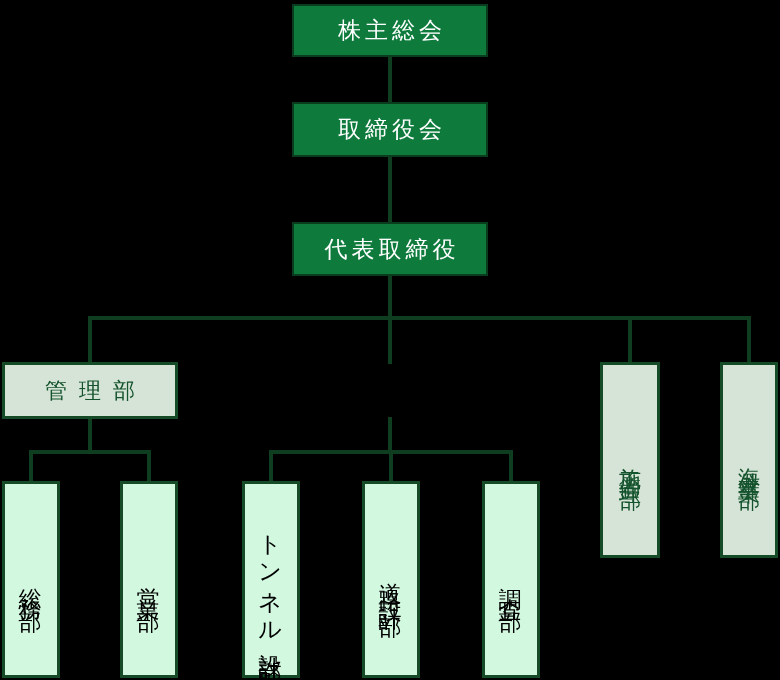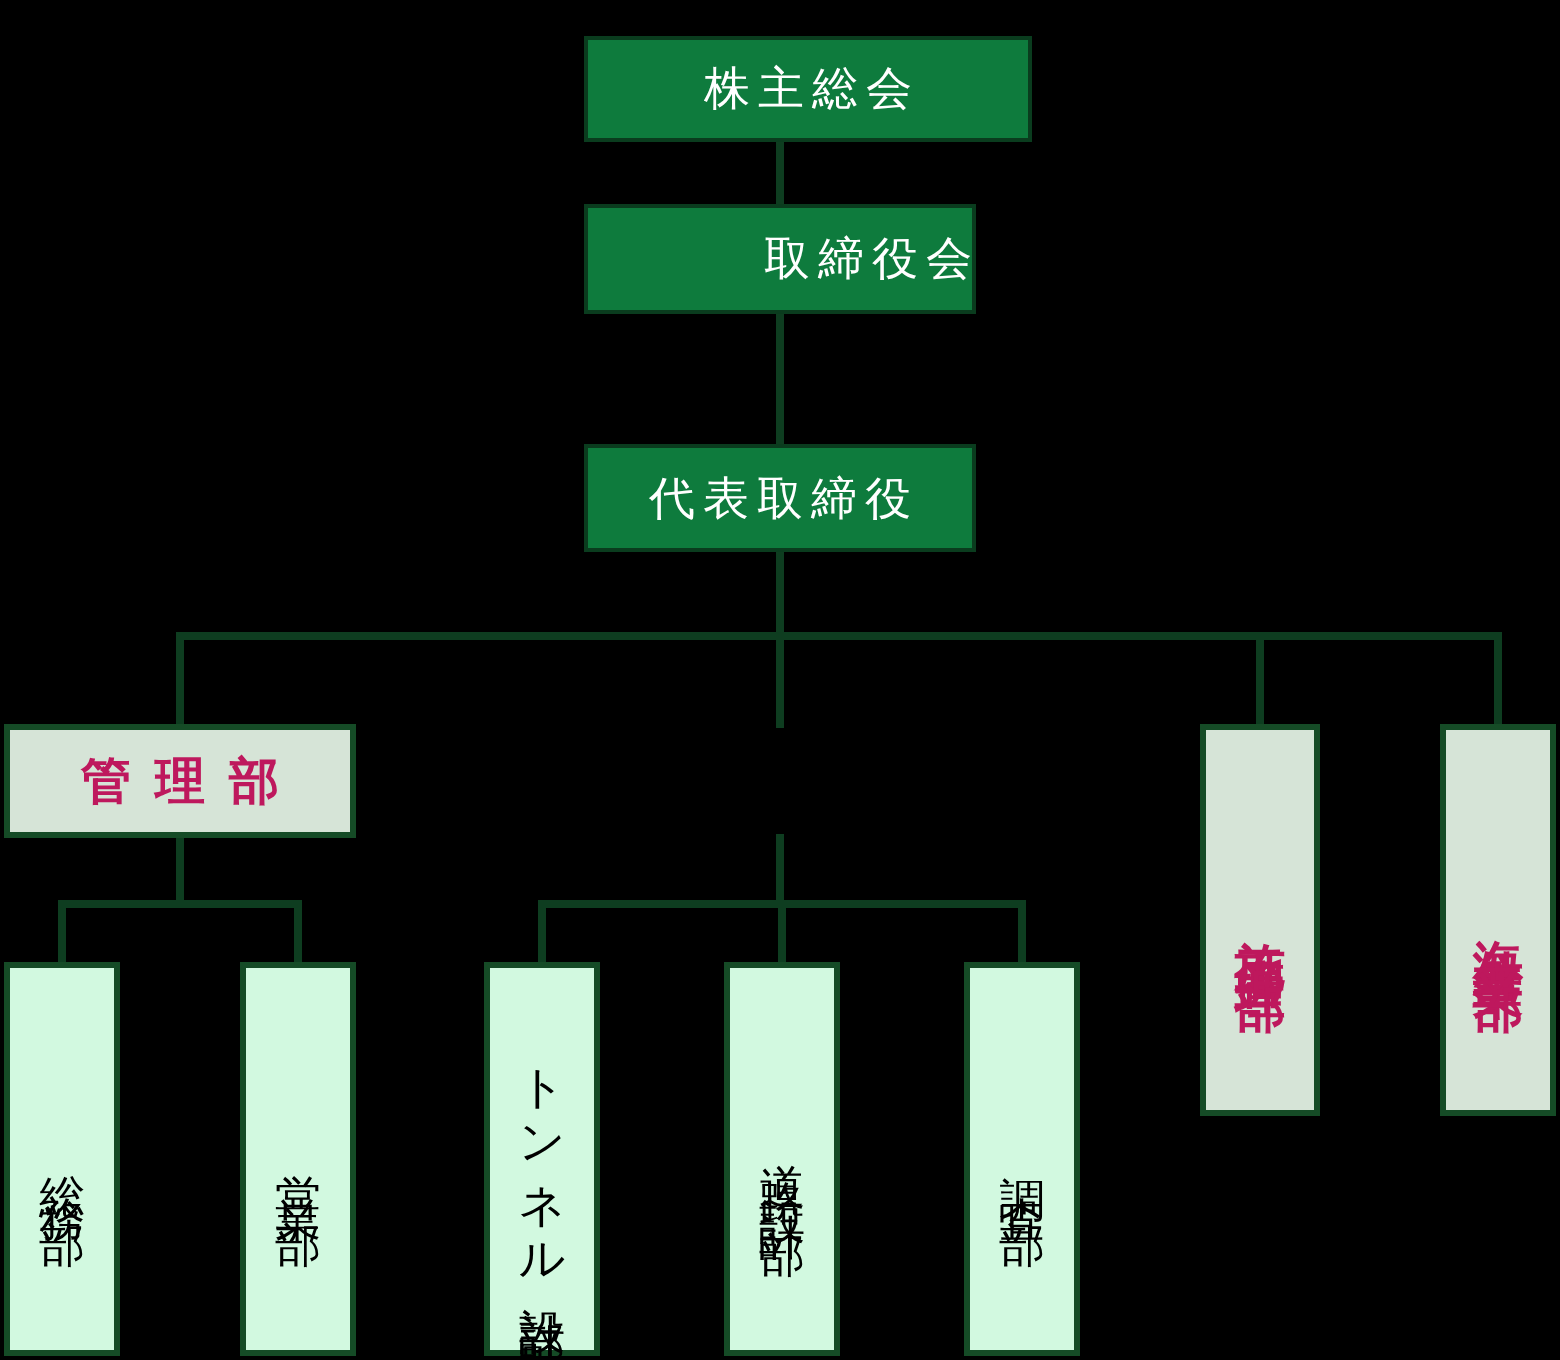--- a/index.html
+++ b/index.html
@@ -28,23 +28,22 @@
   }
   .exec {
     background: #0e7b3d;
     border: 2px solid #0a3c1e;
     color: #ffffff;
     font-size: 23px;
   }
   .dept {
     background: #d6e4d7;
     border: 3px solid #154b26;
-    color: #be185d;
-    font-size: 25px;
-    font-weight: bold;
+    color: #14532d;
+    font-size: 22px;
   }
   .sect {
     background: #d2f9e0;
     border: 3px solid #154b26;
     color: #000000;
     font-size: 23px;
   }
   .label { white-space: nowrap; }
   .v-box .label {
     writing-mode: vertical-rl;
@@ -75,24 +74,24 @@
   <div class="line" style="left:88px; top:417px; width:4px; height:37px;"></div>
   <div class="line" style="left:29px; top:450px; width:122px; height:4px;"></div>
   <div class="line" style="left:29px; top:450px; width:4px; height:33px;"></div>
   <div class="line" style="left:147px; top:450px; width:4px; height:33px;"></div>
   <div class="line" style="left:388px; top:417px; width:4px; height:37px;"></div>
   <div class="line" style="left:269px; top:450px; width:244px; height:4px;"></div>
   <div class="line" style="left:269px; top:450px; width:4px; height:33px;"></div>
   <div class="line" style="left:389px; top:450px; width:4px; height:33px;"></div>
   <div class="line" style="left:509px; top:450px; width:4px; height:33px;"></div>
 
-  <div class="box h-box exec" style="left:292px; top:18px; width:224px; height:53px;align-items:center;">
+  <div class="box h-box exec" style="left:292px; top:4px; width:196px; height:53px;align-items:center;">
     <span class="label ls-4">株主総会</span>
   </div>
-  <div class="box h-box exec" style="left:292px; top:102px; width:196px; height:55px;justify-content:flex-end;">
+  <div class="box h-box exec" style="left:292px; top:102px; width:196px; height:55px;">
     <span class="label ls-4">取締役会</span>
   </div>
   <div class="box h-box exec" style="left:292px; top:222px; width:196px; height:54px;">
     <span class="label ls-4">代表取締役</span>
   </div>
 
   <div class="box h-box dept" style="left:2px; top:362px; width:176px; height:57px;">
     <span class="label ls-12">管理部</span>
   </div>
   <div class="box v-box dept" style="left:600px; top:362px; width:60px; height:196px;">

